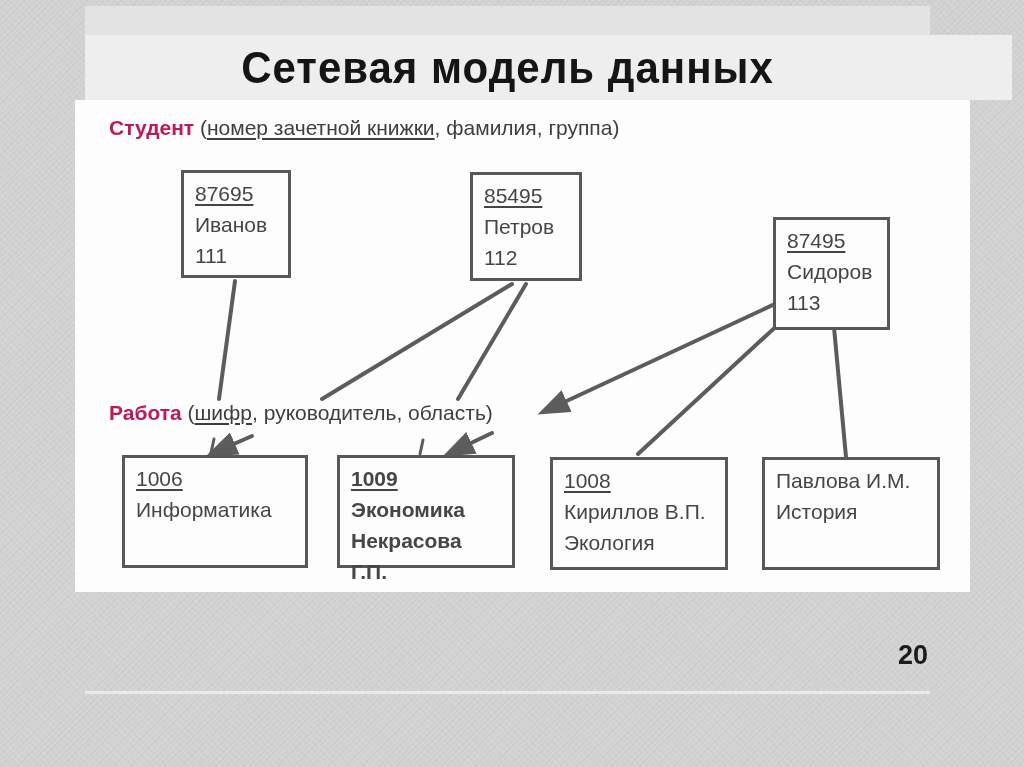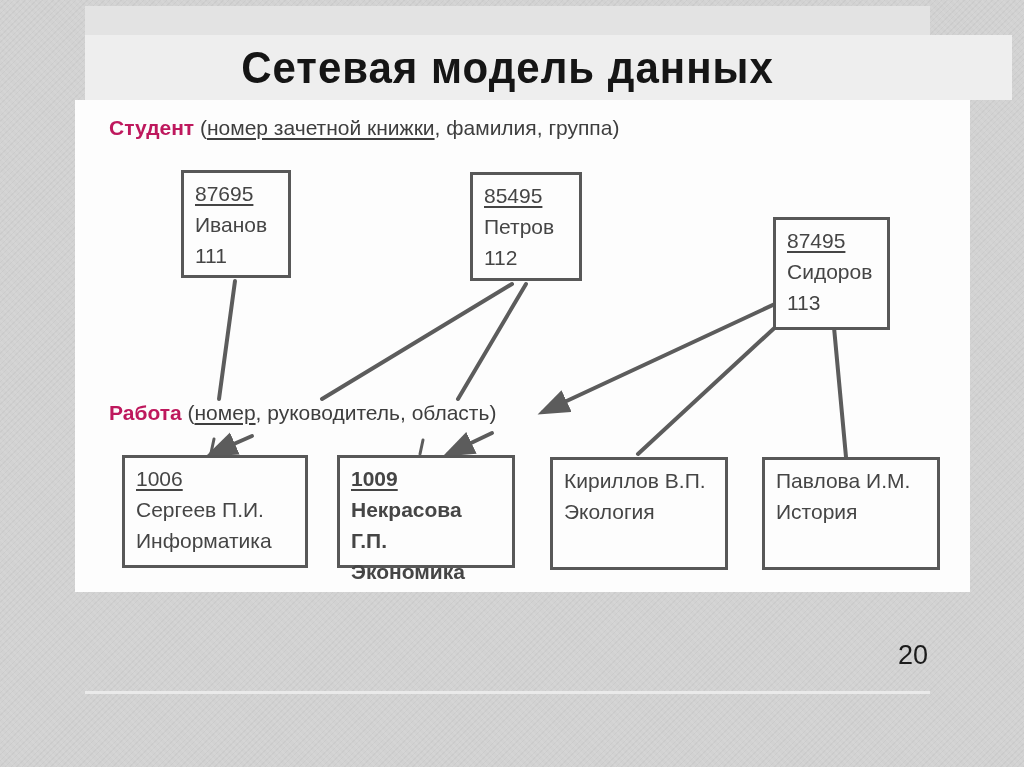--- a/index.html
+++ b/index.html
@@ -63,21 +63,21 @@
 
   .lines {
     position: absolute; left: 0; top: 0; width: 895px; height: 492px;
     pointer-events: none;
   }
   .lines line { stroke: #5c5c5c; stroke-width: 4; stroke-linecap: round; }
   .lines line.tick { stroke-width: 3; }
 
   .page-number {
     position: absolute; right: 96px; top: 640px;
-    font-size: 27px; font-weight: normal; color: #1b1b1b;
+    font-size: 27px; font-weight: bold; color: #1b1b1b;
   }
   .footer-line {
     position: absolute; left: 85px; top: 691px; width: 845px; height: 3px;
     background: #eaeaea;
   }
 </style>
 </head>
 <body>
 
 <div class="slide">
@@ -118,33 +118,33 @@
       <div class="u">85495</div>
       <div>Петров</div>
       <div>112</div>
     </div>
     <div class="rec s3">
       <div class="u">87495</div>
       <div>Сидоров</div>
       <div>113</div>
     </div>
 
-    <div class="hdr work-hdr"><b>Работа</b><span> (</span><span class="u">номер</span><span>, руководитель, область)</span></div>
+    <div class="hdr work-hdr"><b>Работа</b><span> (</span><span class="u">шифр</span><span>, руководитель, область)</span></div>
 
     <div class="rec w1">
       <div class="u">1006</div>
-      <div>Сергеев П.И.</div>
       <div>Информатика</div>
     </div>
     <div class="rec w2">
       <div class="u">1009</div>
+      <div>Экономика</div>
       <div>Некрасова Г.П.</div>
-      <div>Экономика</div>
     </div>
     <div class="rec w3">
+      <div class="u">1008</div>
       <div>Кириллов В.П.</div>
       <div>Экология</div>
     </div>
     <div class="rec w4">
       <div>Павлова И.М.</div>
       <div>История</div>
     </div>
 
   </div>
 

